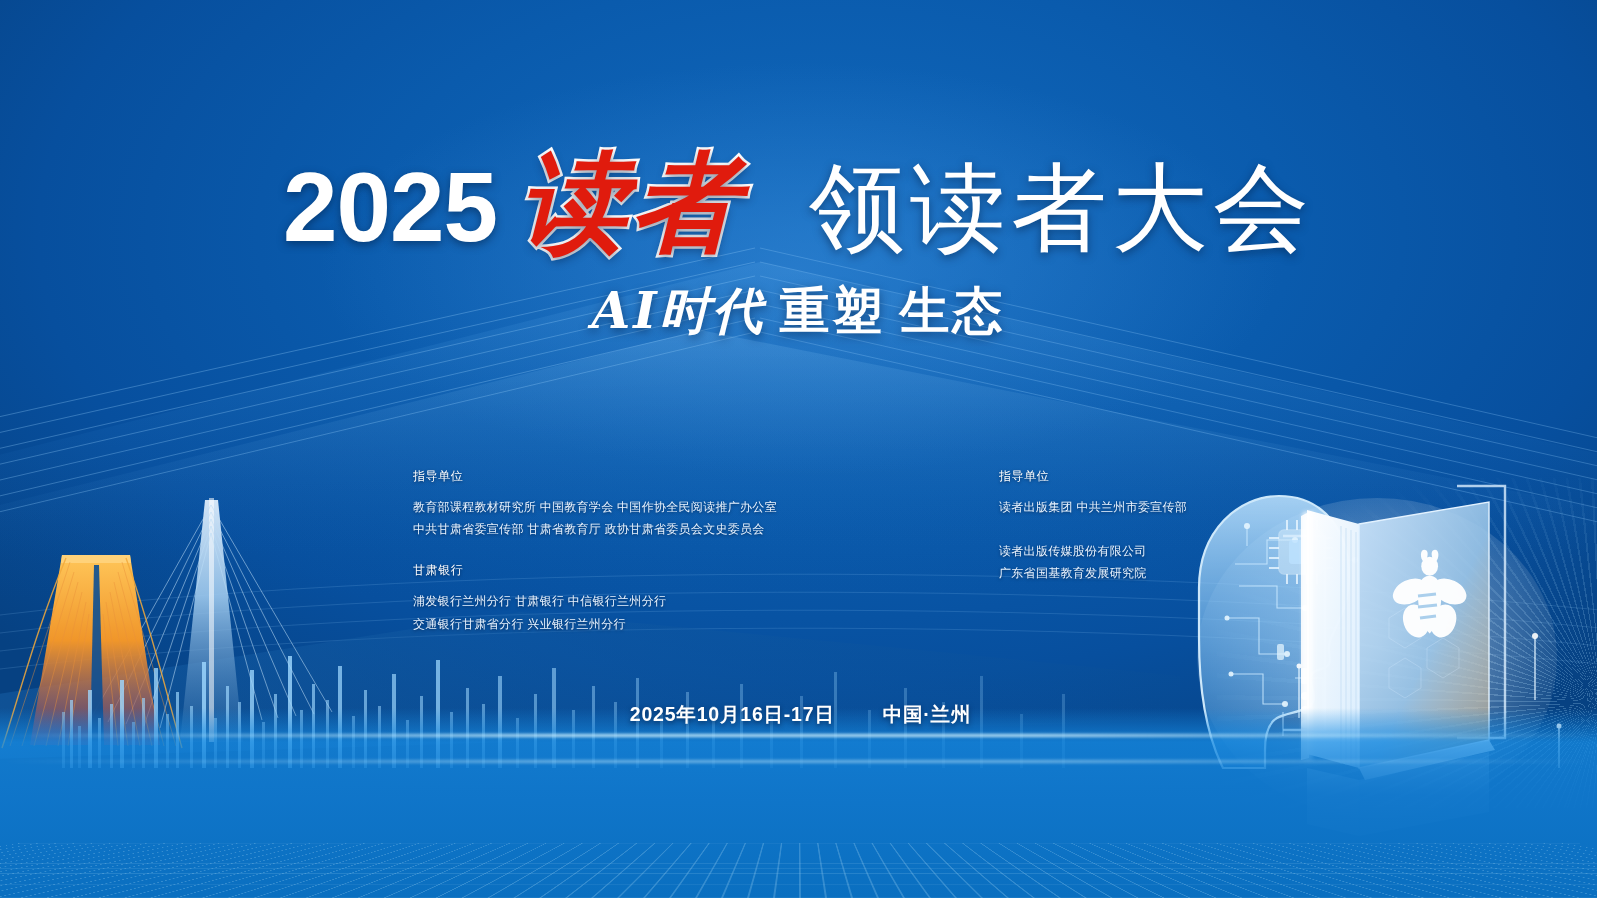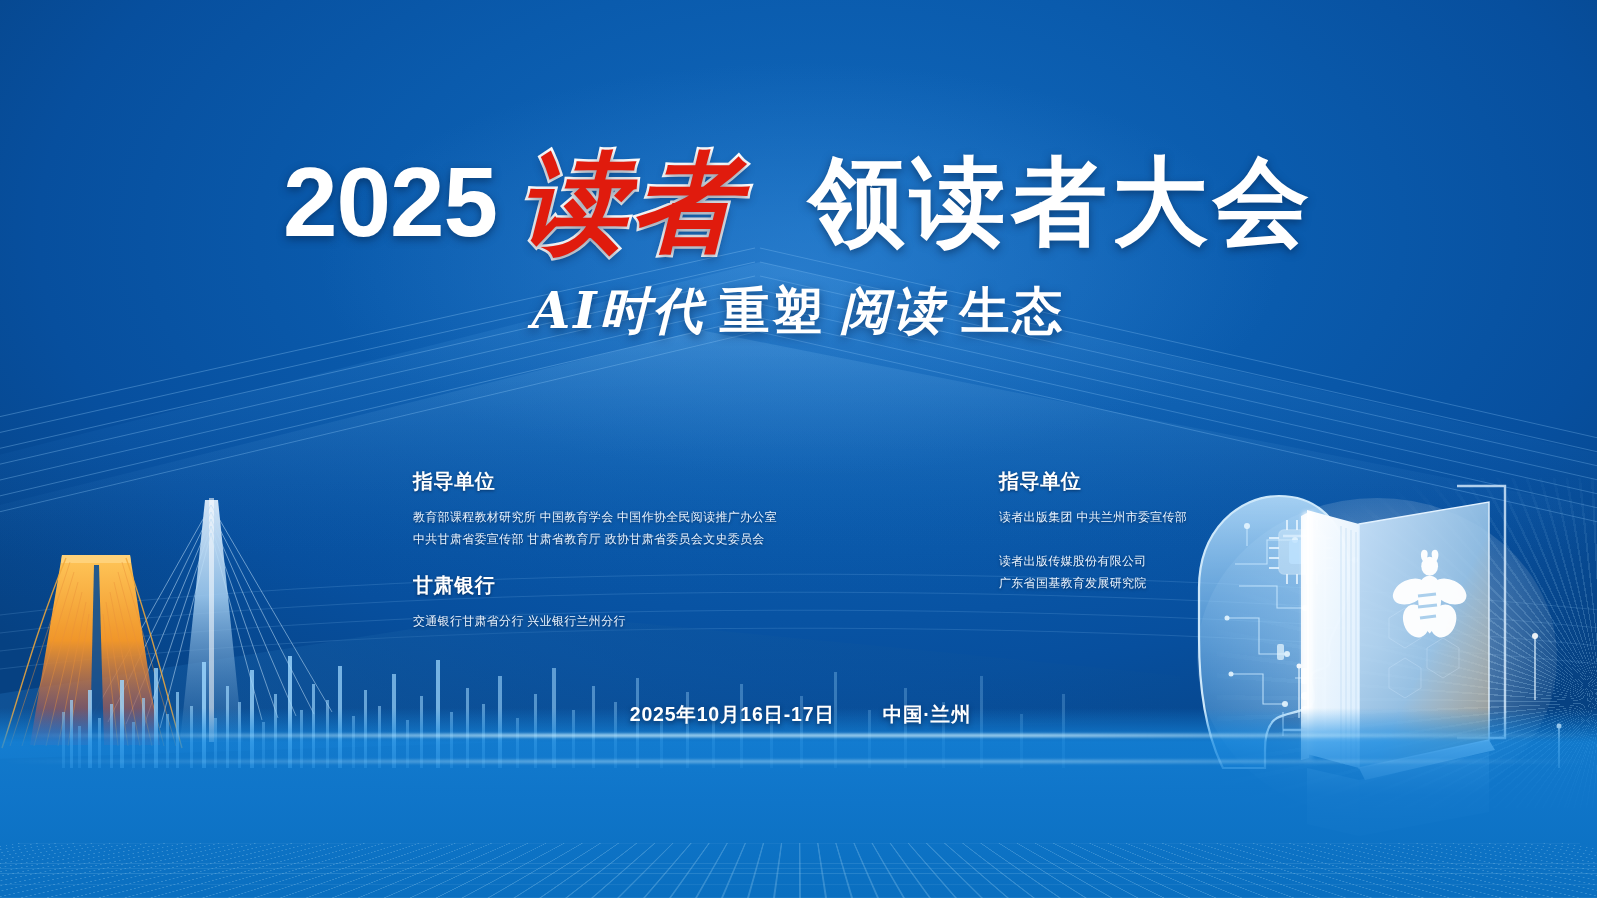--- a/index.html
+++ b/index.html
@@ -59,41 +59,41 @@
       rgba(175,225,255,.30) 0deg 0.7deg, rgba(175,225,255,0) 0.7deg 3.2deg);
     -webkit-mask-image:radial-gradient(ellipse at 92% 68%, #000 10%, transparent 78%);
     mask-image:radial-gradient(ellipse at 92% 68%, #000 10%, transparent 78%);
     opacity:.85;
   }
 
   
   .title-block { position:absolute; left:0; right:0; top:148px; text-align:center; }
 
   .title-row {
-    display:flex; align-items:center; justify-content:center; gap:10px;
+    display:flex; align-items:flex-end; justify-content:center; gap:10px;
     line-height:1;
   }
   .t-year {
     font-size:98px; font-weight:700; color:#ffffff;
     letter-spacing:-1px;
     text-shadow:0 3px 9px rgba(0,25,60,.50);
     font-family:"Liberation Sans","DejaVu Sans",sans-serif;
   }
   .t-red {
     font-size:108px; font-weight:700; color:#e01b0d;
     font-family:"DejaVu Serif","Liberation Serif",serif;
     font-style:italic;
     letter-spacing:4px;
     padding:0 12px;
     -webkit-text-stroke:5px #ffffff;
     paint-order:stroke fill;
     text-shadow:0 4px 10px rgba(0,25,60,.45);
   }
   .t-white {
-    font-size:96px; font-weight:700; color:#ffffff;
+    font-size:96px; font-weight:400; color:#ffffff;
     letter-spacing:5px;
     text-shadow:0 3px 9px rgba(0,25,60,.50);
     margin-left:44px;
   }
 
   .subtitle {
     margin-top:22px;
     font-size:50px; font-weight:700; color:#ffffff;
     letter-spacing:3px;
     text-shadow:0 3px 10px rgba(0,30,70,.55);
@@ -103,21 +103,21 @@
 
   
   .credits {
     position:absolute; left:413px; top:468px;
     display:flex; gap:96px;
   }
   .cred-col { width:490px; }
   .cred-col.narrow { width:330px; }
   .cred-group { margin-bottom:22px; }
   .cred-head {
-    font-size:20px; font-weight:700; color:#ffffff;
+    font-size:12px; font-weight:400; color:#ffffff;
     letter-spacing:.6px; margin-bottom:11px;
     text-shadow:0 1px 3px rgba(0,20,50,.6);
   }
   .cred-line {
     font-size:12px; color:#eaf4ff; line-height:1.85;
     letter-spacing:.3px; white-space:nowrap;
     text-shadow:0 1px 3px rgba(0,20,50,.6);
   }
 
   
@@ -459,34 +459,34 @@
 
   <div class="title-block">
     <div class="title-row">
       <span class="t-year">2025</span>
       <span class="t-red">读者</span>
       <span class="t-white">领读者大会</span>
     </div>
     <div class="subtitle">
       <span class="sub-ital">AI时代</span>
       <span>重塑</span>
-      <span class="sub-ital">阅读</span>
       <span>生态</span>
     </div>
   </div>
 
   <div class="credits">
     <div class="cred-col">
       <div class="cred-group">
         <div class="cred-head">指导单位</div>
         <div class="cred-line">教育部课程教材研究所  中国教育学会  中国作协全民阅读推广办公室</div>
         <div class="cred-line">中共甘肃省委宣传部  甘肃省教育厅  政协甘肃省委员会文史委员会</div>
       </div>
       <div class="cred-group">
         <div class="cred-head">甘肃银行</div>
+        <div class="cred-line">浦发银行兰州分行  甘肃银行  中信银行兰州分行</div>
         <div class="cred-line">交通银行甘肃省分行  兴业银行兰州分行</div>
       </div>
     </div>
 
     <div class="cred-col narrow">
       <div class="cred-group">
         <div class="cred-head">指导单位</div>
         <div class="cred-line">读者出版集团  中共兰州市委宣传部</div>
       </div>
       <div class="cred-group">

